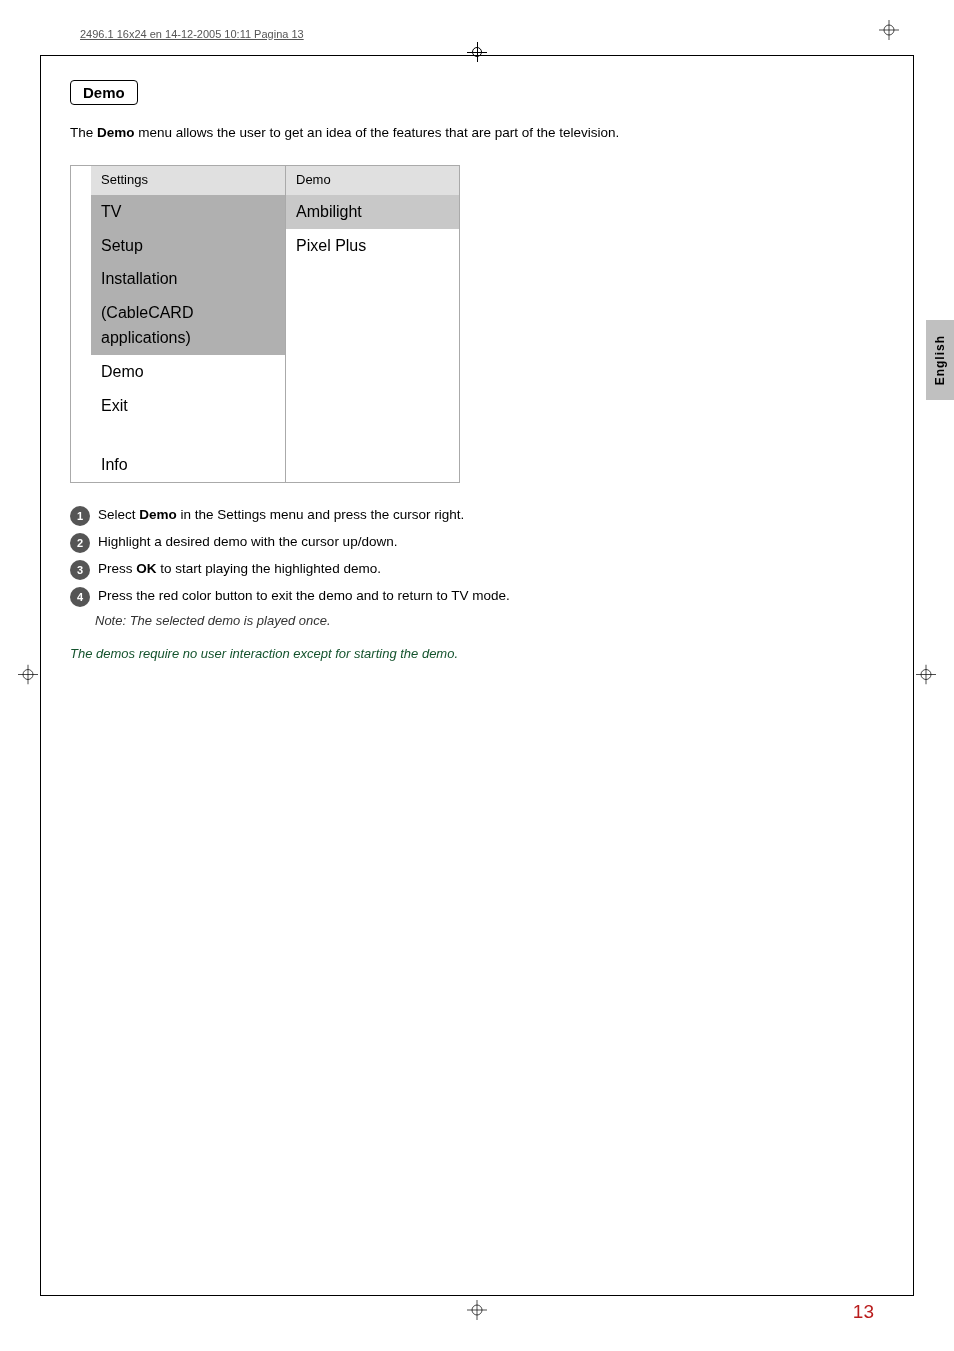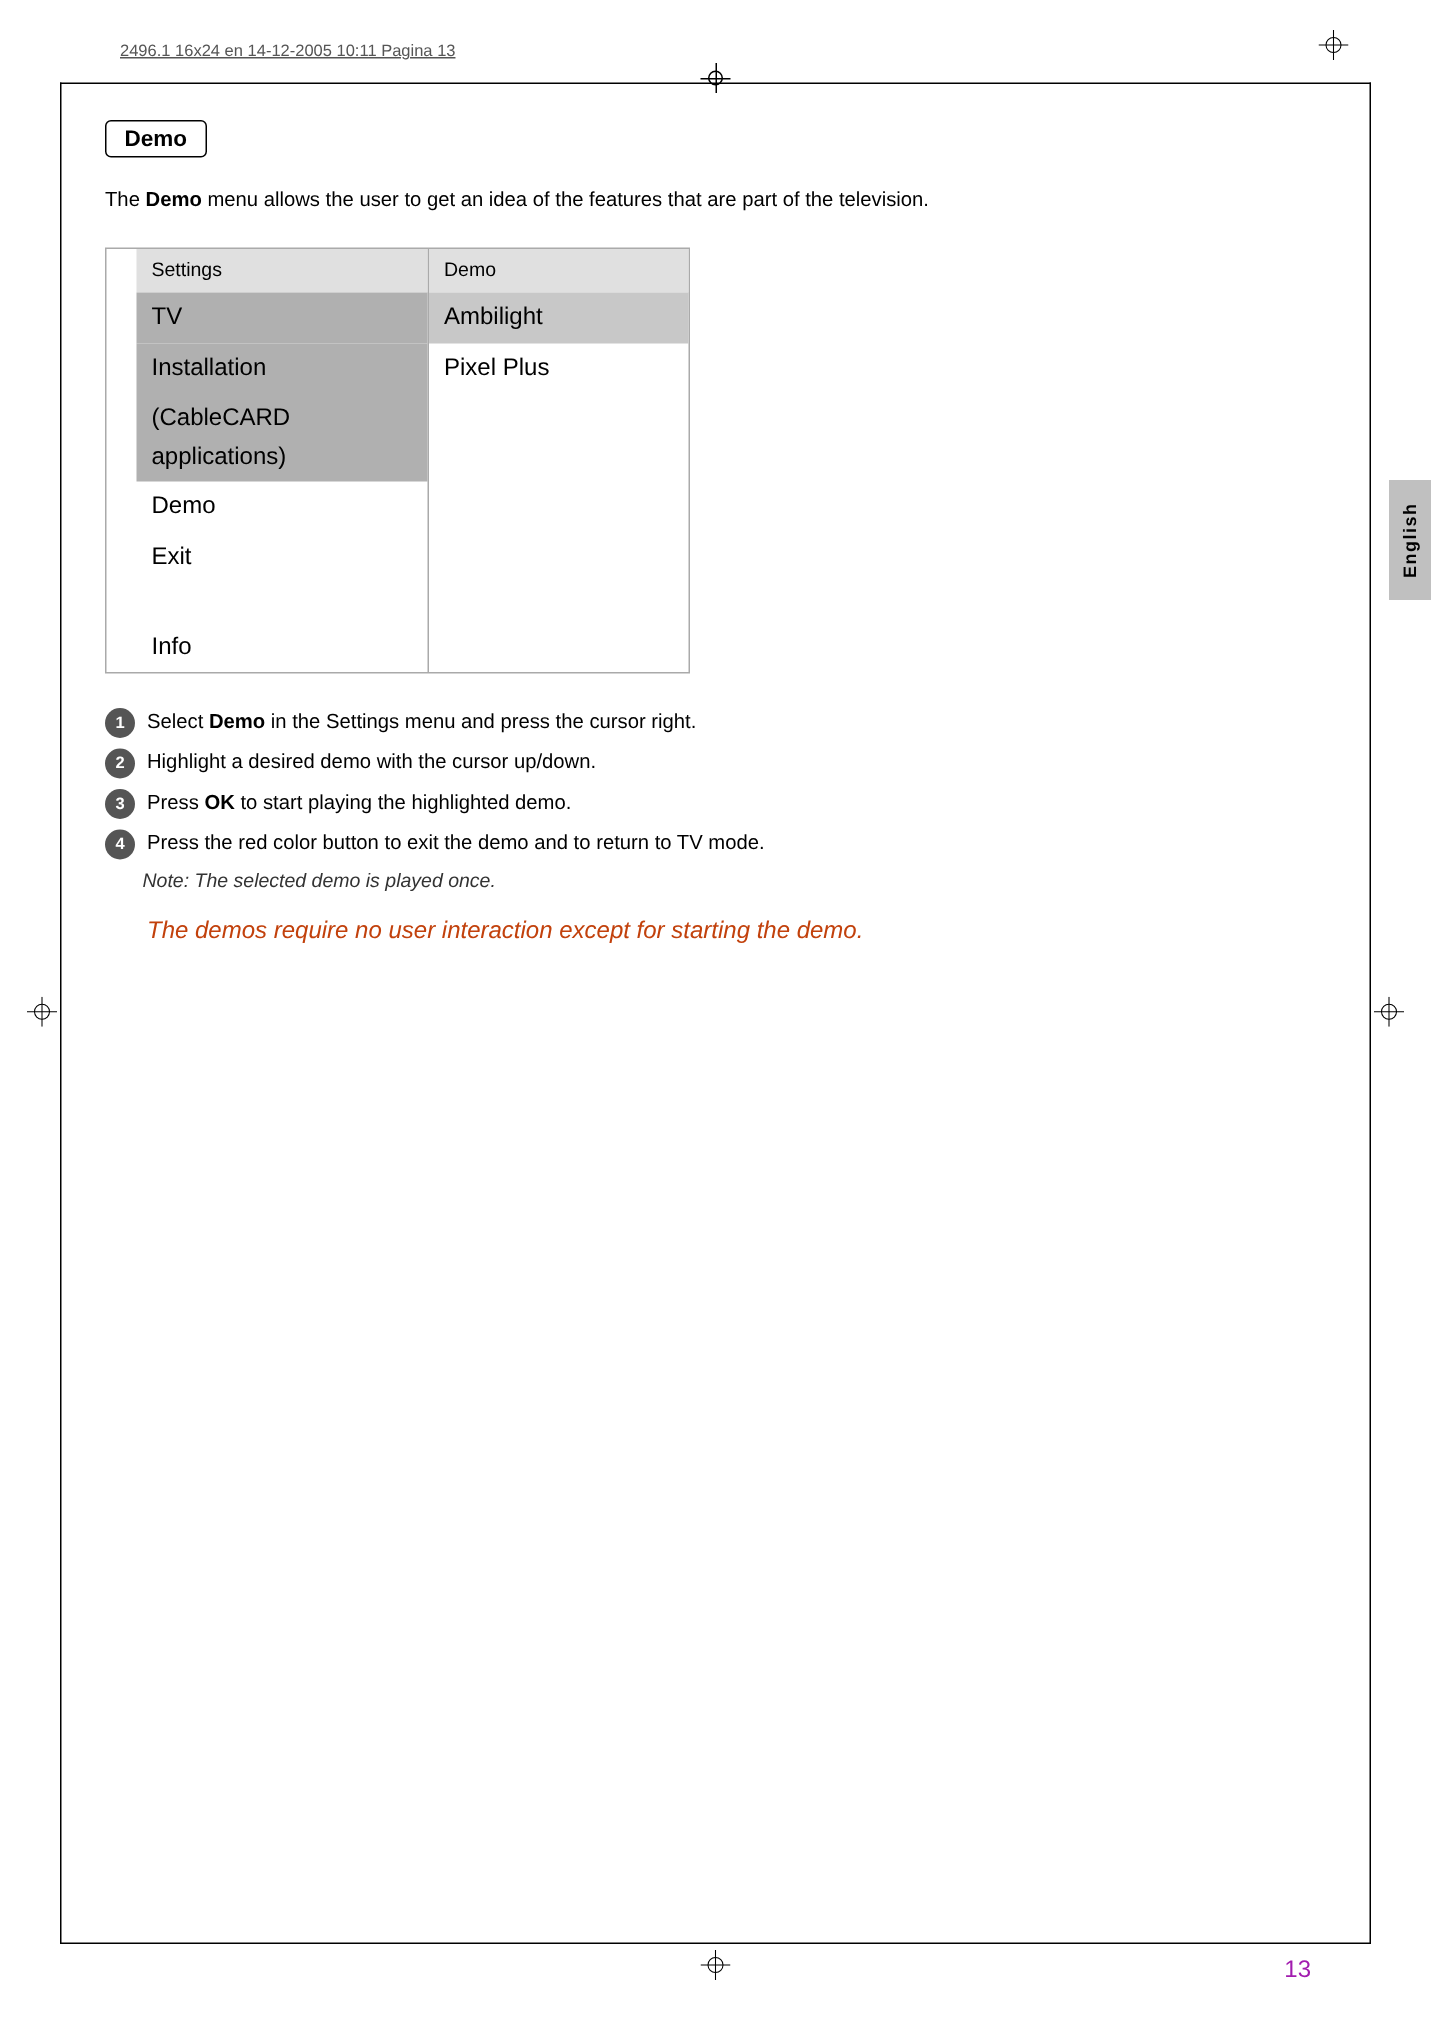--- a/index.html
+++ b/index.html
@@ -216,33 +216,32 @@
     .step-note {
       font-style: italic;
       margin-left: 25px;
       font-size: 13px;
       color: #333;
       margin-top: 1px;
     }
 
     .final-note {
       font-style: italic;
-      font-size: 16px;
-      color: #c2410c;
+      font-size: 13px;
+      color: #14532d;
       margin-top: 10px;
-      margin-left: 28px;
     }
 
     
     .page-number {
       position: absolute;
       bottom: 28px;
       right: 80px;
-      font-size: 16px;
-      color: #a21caf;
+      font-size: 19px;
+      color: #b91c1c;
     }
 
     
     .english-tab {
       position: absolute;
       right: 0px;
       top: 320px;
       width: 28px;
       height: 80px;
       background: #c0c0c0;
@@ -299,20 +298,21 @@
   <p class="description">
     <span>The </span><strong>Demo</strong><span> menu allows the user to get an idea of the features that are part of the television.</span>
   </p>
 
   
   <div class="menu-container">
 
     <div class="menu-left">
       <div class="menu-row menu-row-header">Settings</div>
       <div class="menu-row menu-row-highlighted">TV</div>
+      <div class="menu-row menu-row-highlighted">Setup</div>
       <div class="menu-row menu-row-highlighted">Installation</div>
       <div class="menu-row menu-row-highlighted">(CableCARD applications)</div>
       <div class="menu-row">Demo</div>
       <div class="menu-row">Exit</div>
       <div class="menu-row menu-row-empty"></div>
       <div class="menu-row">Info</div>
     </div>
 
     <div class="menu-right">
       <div class="menu-row menu-row-header">Demo</div>

